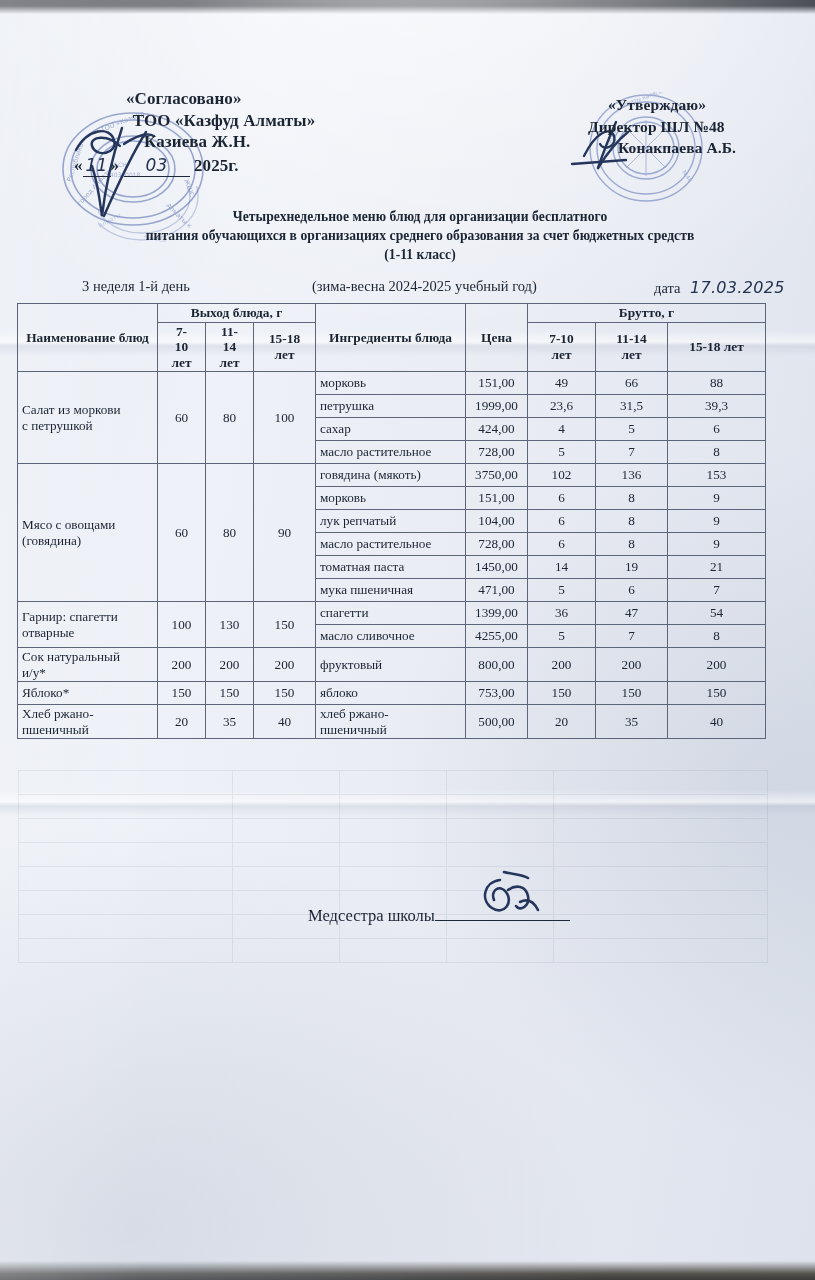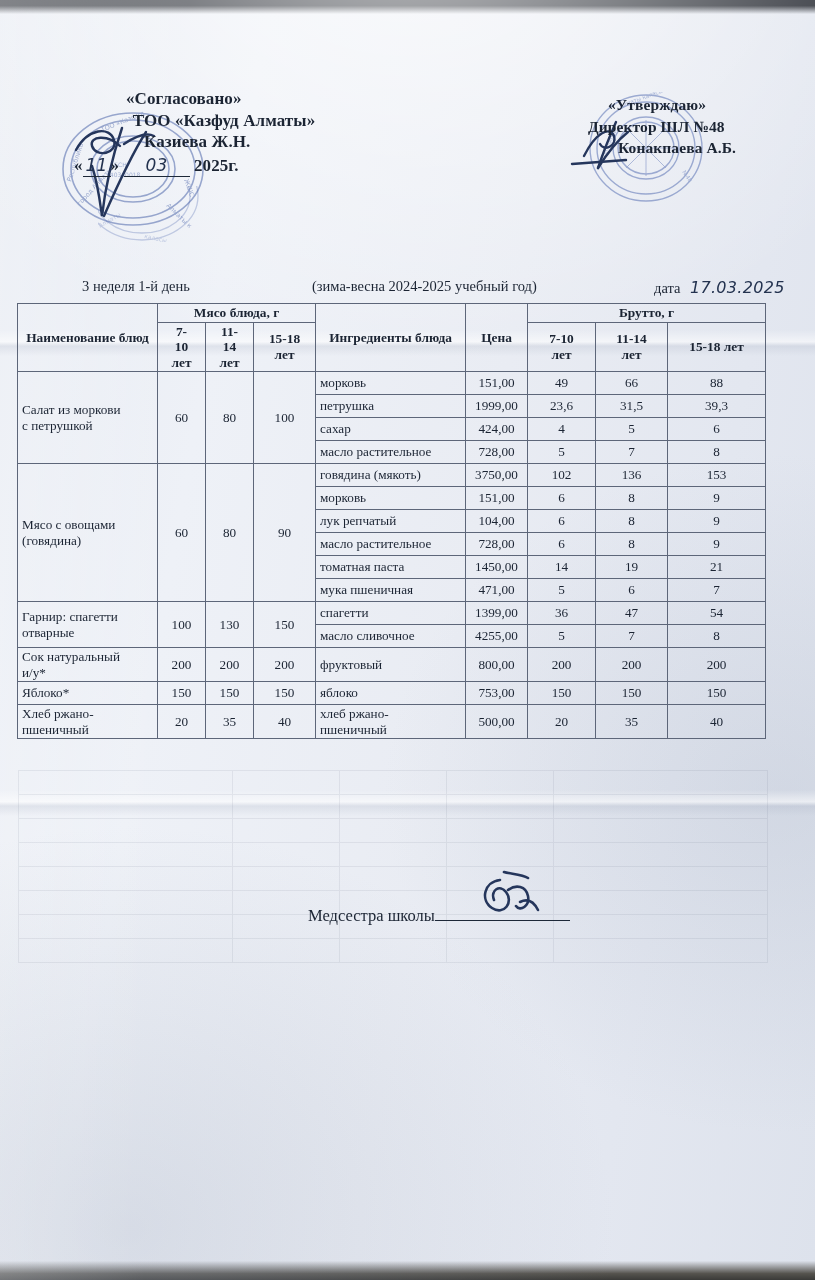--- a/index.html
+++ b/index.html
@@ -287,20 +287,25 @@
       <span>2025г.</span>
     </div>
   </div>
 
   <div class="hdr-right ink">
     <div class="hr-1">«Утверждаю»</div>
     <div class="hr-2">Директор ШЛ №48</div>
     <div class="hr-3">Конакпаева А.Б.</div>
   </div>
 
+  <div class="title ink">
+    <span class="l2">Четырехнедельное меню блюд для организации бесплатного</span>
+    <span class="l2">питания обучающихся в организациях среднего образования за счет бюджетных средств</span>
+    <span class="l2">(1-11 класс)</span>
+  </div>
 
   <div class="subline ink">
     <span class="s-week">3 неделя 1-й день</span>
     <span class="s-season">(зима-весна 2024-2025 учебный год)</span>
     <span class="s-date">
       <span>дата</span>
       <span class="hand" style="font-size:16px;margin-left:6px">17.03.2025</span>
     </span>
   </div>
 
@@ -313,21 +318,21 @@
         <col style="width:62px">
         <col style="width:150px">
         <col style="width:62px">
         <col style="width:68px">
         <col style="width:72px">
         <col style="width:98px">
       </colgroup>
       <thead>
         <tr>
           <th rowspan="2">Наименование блюд</th>
-          <th colspan="3">Мясо блюда, г</th>
+          <th colspan="3">Выход блюда, г</th>
           <th rowspan="2">Ингредиенты блюда</th>
           <th rowspan="2">Цена</th>
           <th colspan="3">Брутто, г</th>
         </tr>
         <tr>
           <th>
             <div>7-</div>
             <div>10</div>
             <div>лет</div>
           </th>

